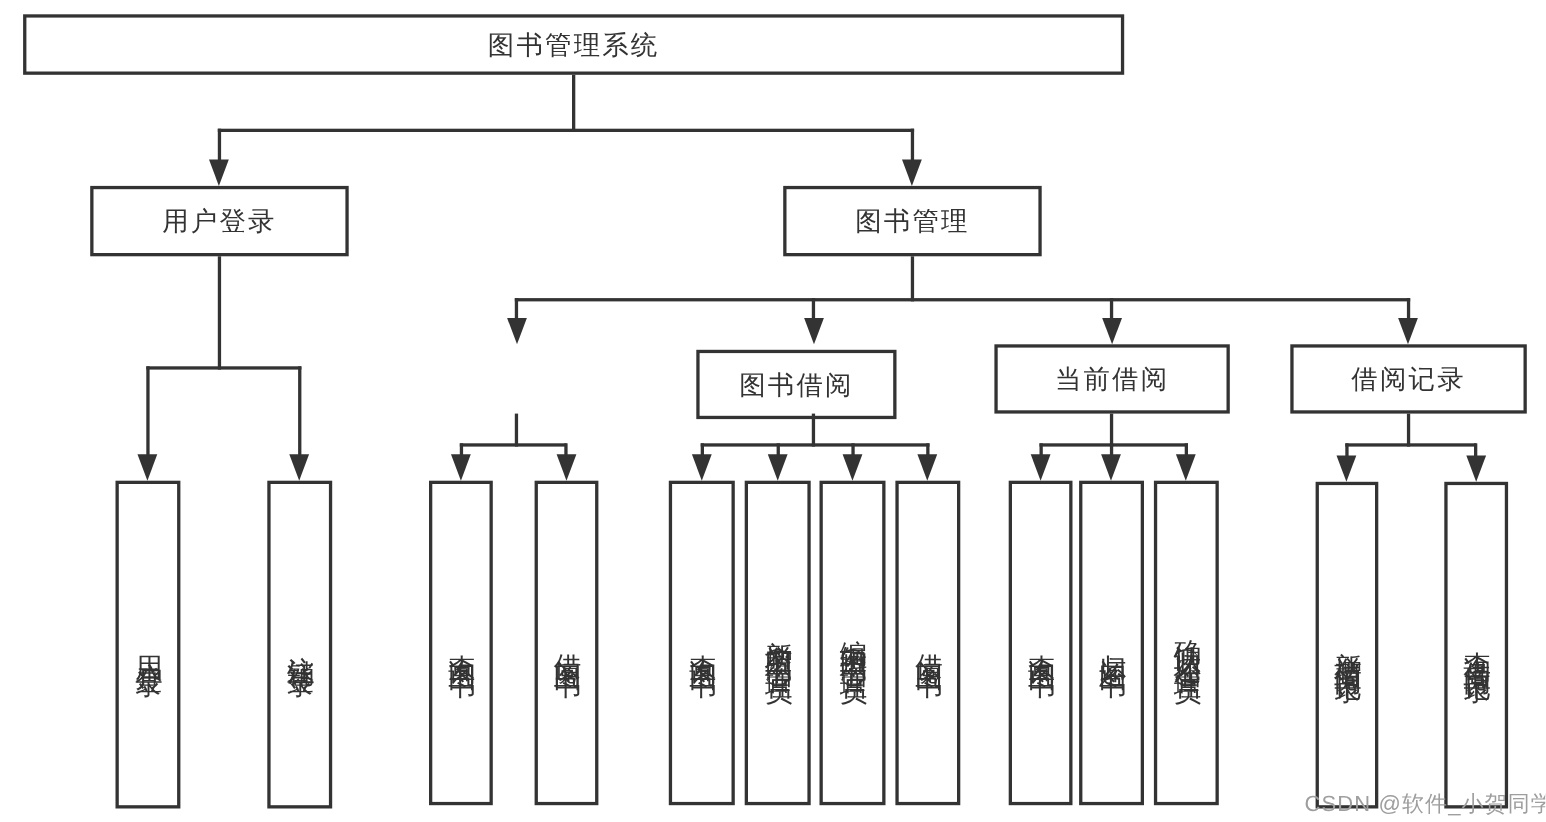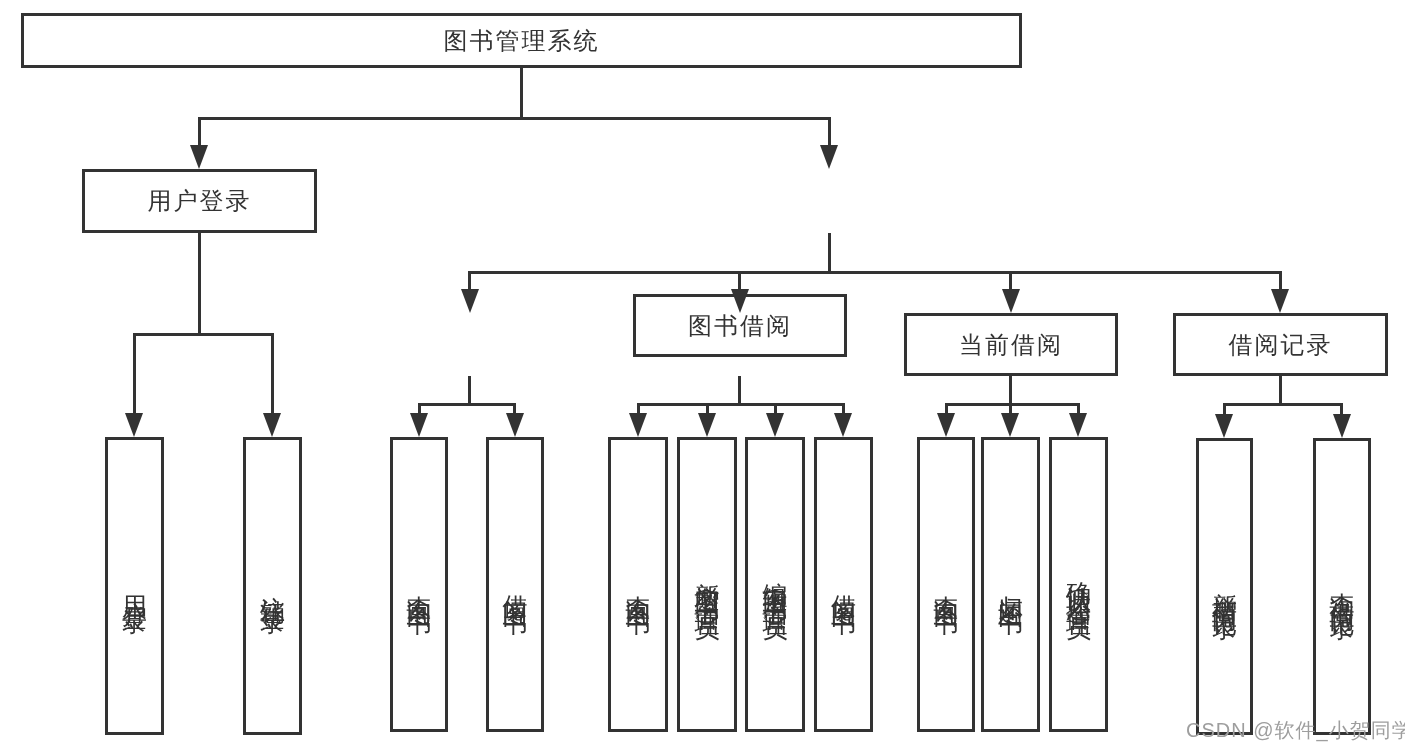--- a/index.html
+++ b/index.html
@@ -46,23 +46,24 @@
 </style>
 </head>
 <body>
 
 <div id="stage">
 
   <div class="box h" style="left:21px;top:13px;width:1001px;height:55px">图书管理系统</div>
 
   <div class="box h" style="left:82px;top:169px;width:235px;height:64px">用户登录</div>
 
+  <div class="box h" style="left:712px;top:169px;width:235px;height:64px">图书管理</div>
 
 
-  <div class="box h" style="left:633px;top:294px;width:214px;height:63px">图书借阅</div>
+  <div class="box h" style="left:633px;top:318px;width:182px;height:63px">图书借阅</div>
 
   <div class="box h" style="left:1173px;top:313px;width:215px;height:63px">借阅记录</div>
 
   <div class="box h" style="left:904px;top:313px;width:214px;height:63px">当前借阅</div>
 
   <div class="box v" style="left:105px;top:437px;width:59px;height:298px">用户登录</div>
   <div class="box v" style="left:243px;top:437px;width:59px;height:298px">注销登录</div>
 
   <div class="box v" style="left:390px;top:437px;width:58px;height:295px">查询图书</div>
   <div class="box v" style="left:486px;top:437px;width:58px;height:295px">借阅图书</div>

